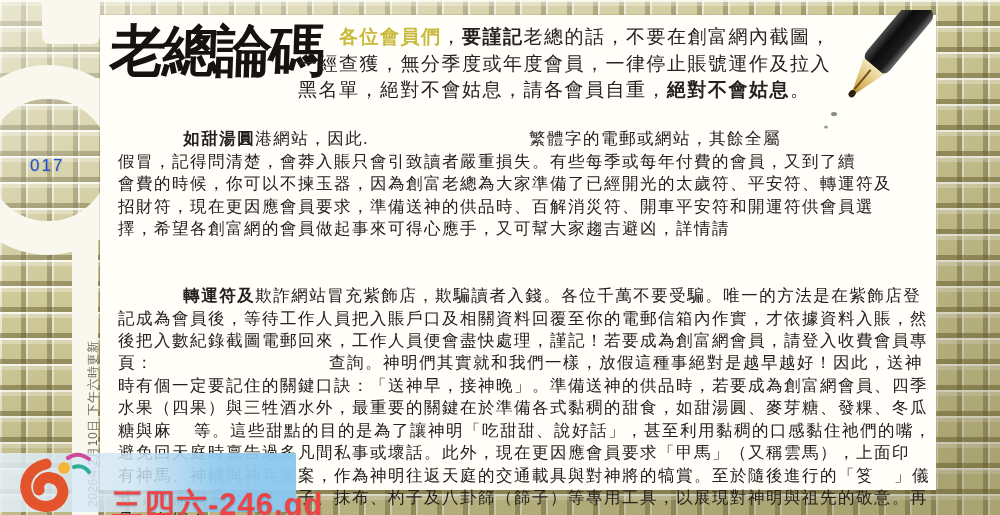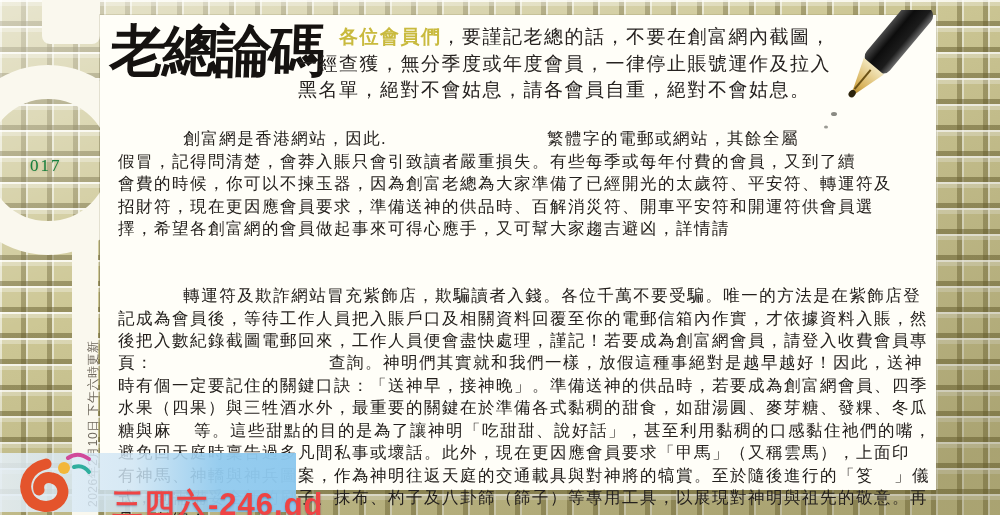--- a/index.html
+++ b/index.html
@@ -16,21 +16,21 @@
       linear-gradient(180deg, rgba(255,255,252,.85) 0 2px, rgba(255,255,255,.30) 2px 6px, rgba(0,0,0,0) 6px 21px, rgba(98,90,44,.50) 21px 26px),
       linear-gradient(90deg, rgba(255,255,255,.55) 0 2px, rgba(0,0,0,0) 2px 21px, rgba(98,90,44,.42) 21px 26px);
     background-size:100% 100%, 26px 26px, 26px 26px;
     background-repeat:no-repeat, repeat, repeat;
   }
   
   .deco-ring{position:absolute;left:-12px;top:-6px;z-index:2;}
   .deco-strip{position:absolute;left:72px;top:233px;width:26px;height:282px;background:#faf8ee;z-index:2;}
   .issue-no{
     position:absolute;left:30px;top:156px;z-index:3;
-    font-family:Liberation Serif, serif;font-size:17px;color:#15803d;
+    font-family:Liberation Sans, sans-serif;font-size:17px;color:#1d4ed8;
     letter-spacing:2px;text-shadow:0 0 2px rgba(120,110,60,.4);
   }
   .update-date{
     position:absolute;left:85px;top:507px;z-index:4;
     transform:rotate(-90deg);transform-origin:0 0;
     font-family:"Liberation Sans",sans-serif;font-size:12px;color:#6e675c;
     letter-spacing:.5px;white-space:nowrap;
   }
   
   .panel{
@@ -45,21 +45,21 @@
   .intro{
     position:absolute;left:298px;top:24px;width:640px;z-index:7;
     font-size:19px;line-height:26.5px;letter-spacing:1.5px;color:#262220;
     white-space:pre-wrap;
   }
   .body-text{
     position:absolute;left:118px;top:106px;width:822px;z-index:7;
     font-size:16.5px;line-height:22.4px;letter-spacing:1.5px;color:#24201d;
     white-space:pre-wrap;
   }
-  .bold{font-weight:normal;}
+  .bold{font-weight:bold;}
   .gold{color:#c9ba3e;font-weight:bold;margin-top:24px;}
   .gap{display:inline-block;height:2px;}
   
   .pen{position:absolute;left:818px;top:10px;z-index:8;}
   
   .wm-band{
     position:absolute;left:0;top:453px;width:296px;height:59px;z-index:20;
     background:linear-gradient(90deg, rgba(230,240,249,.85) 0%, rgba(205,228,244,.82) 45%,
                rgba(145,202,238,.95) 74%, rgba(140,200,238,.97) 100%);
   }
@@ -87,21 +87,21 @@
 
 <div class="panel"></div>
 
 <div class="page-title">老總論碼</div>
 
 <div class="intro"><span>　　</span><span class="gold">各位會員們</span><span>，</span><span class="bold">要謹記</span><span>老總的話，不要在創富網內截圖，
 一經查獲，無分季度或年度會員，一律停止賬號運作及拉入
 黑名單，絕對不會姑息，請各會員自重，</span><span class="bold">絕對不會姑息</span><span>。</span></div>
 
 <div class="body-text">
-  <span><span>　　　</span><span class="bold">創富網是香</span><span>港網站，因此.</span><span class="gap" style="width: 160px;"></span><span>繁體字的電郵或網站，其餘全屬
+  <span><span>　　　</span><span class="bold">如甜湯圓</span><span>港網站，因此.</span><span class="gap" style="width: 160px;"></span><span>繁體字的電郵或網站，其餘全屬
 假冒，記得問清楚，會莽入賬只會引致讀者嚴重損失。有些每季或每年付費的會員，又到了續
 會費的時候，你可以不揀玉器，因為創富老總為大家準備了已經開光的太歲符、平安符、轉運符及
 招財符，現在更因應會員要求，準備送神的供品時、百解消災符、開車平安符和開運符供會員選
 擇，希望各創富網的會員做起事來可得心應手，又可幫大家趨吉避凶，詳情請
 </span><span class="gap" style="width: 68px;"></span></span><br>
   <span><span>　　　</span><span class="bold">轉運符及</span><span>欺詐網站冒充紫飾店，欺騙讀者入錢。各位千萬不要受騙。唯一的方法是在紫飾店登
 記成為會員後，等待工作人員把入賬戶口及相關資料回覆至你的電郵信箱內作實，才依據資料入賬，然
 後把入數紀錄截圖電郵回來，工作人員便會盡快處理，謹記！若要成為創富網會員，請登入收費會員專
 頁：</span><span class="gap" style="width: 175px;"></span><span>查詢。神明們其實就和我們一樣，放假這種事絕對是越早越好！因此，送神
 時有個一定要記住的關鍵口訣：「送神早，接神晚」。準備送神的供品時，若要成為創富網會員、四季

